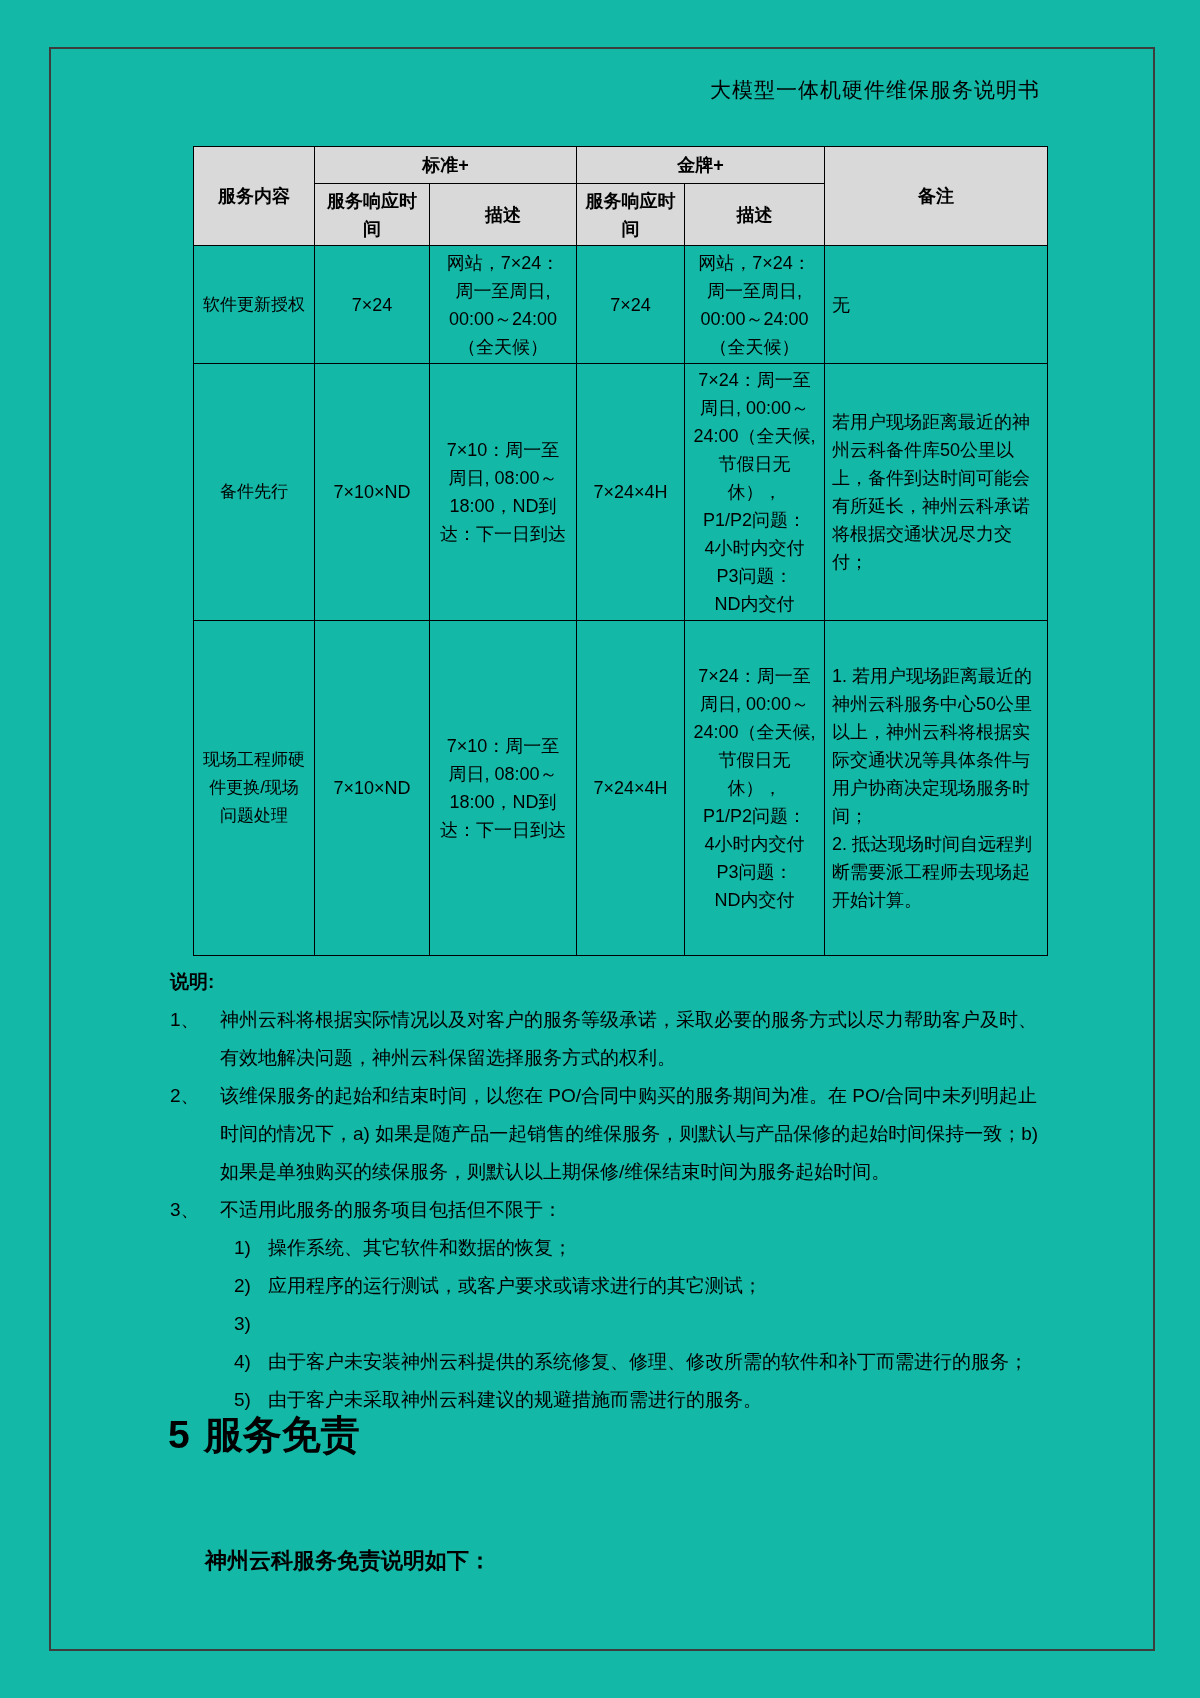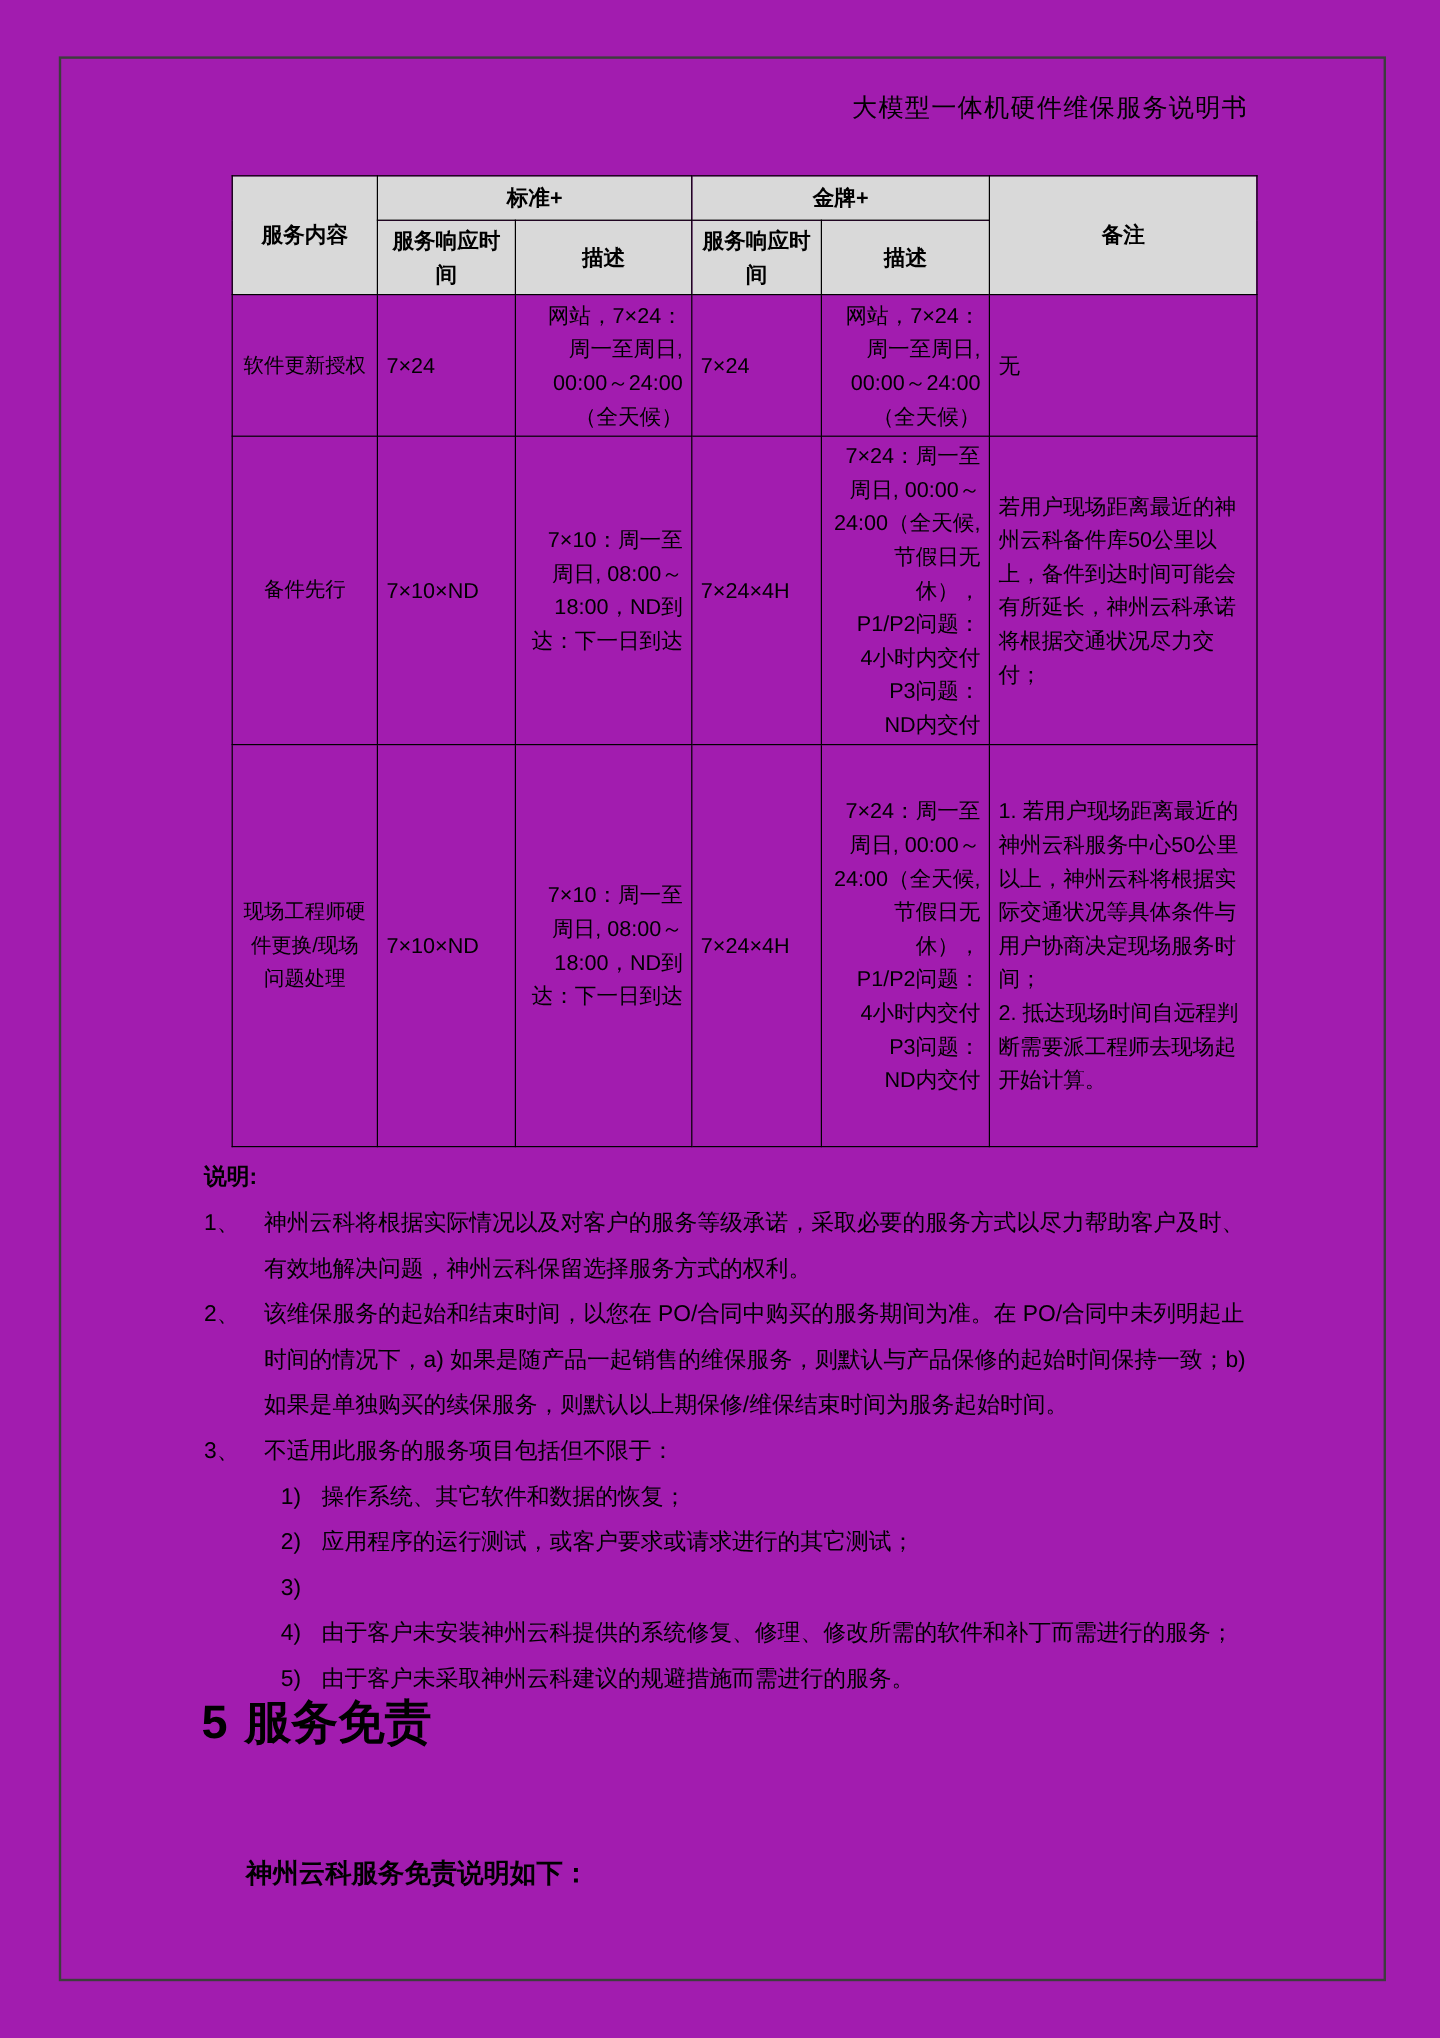--- a/index.html
+++ b/index.html
@@ -1,35 +1,35 @@
 <!DOCTYPE html>
 <html><head>
 <meta charset="utf-8">
 <style>
   html,body{margin:0;padding:0;background:#ffffff;}
-  .page{position:relative;width:1200px;height:1698px;background:#a21caf;overflow:hidden;
+  .page{position:relative;width:1200px;height:1698px;background:#14b8a6;overflow:hidden;
         font-family:"Liberation Sans","DejaVu Sans",sans-serif;color:#000;}
   .page-border{position:absolute;left:49px;top:47px;width:1102px;height:1600px;
         border:2px solid #3d3d3d;}
   .doc-header{position:absolute;top:76px;left:0;right:160px;text-align:right;
         font-family:"DejaVu Serif","Liberation Serif",serif;font-size:21px;letter-spacing:1px;}
 
   table.service-table{position:absolute;left:193px;top:146px;width:854px;
         border-collapse:collapse;table-layout:fixed;font-size:18px;}
   .service-table th,.service-table td{border:1.5px solid #000;vertical-align:middle;
         padding:2px 7px;line-height:28px;overflow:hidden;}
   .service-table th{background:#d9d9d9;font-weight:bold;text-align:center;}
   .hr1{height:37px;}
   .hr2{height:62px;}
   .r0{height:118px;}
   .r1{height:230px;}
   .r2{height:335px;}
   .c-service{font-size:17px;text-align:center;padding:2px 3px 2px 6px;}
-  .c-time{padding:2px 2px;}
-  .c-desc{text-align:right;white-space:pre-line;}
+  .c-time{text-align:center;padding:2px 2px;}
+  .c-desc{text-align:center;white-space:pre-line;}
   .c-remark{text-align:left;white-space:pre-line;padding:2px 6px;}
 
   .notes{position:absolute;left:170px;top:963px;width:875px;font-size:19px;line-height:38px;}
   .notes-title{font-weight:bold;}
   .note-item{display:flex;}
   .note-num{width:50px;flex:none;}
   .note-text{flex:1;}
   .sub-item{display:flex;padding-left:64px;}
   .sub-num{width:34px;flex:none;}
   .sub-text{flex:1;}

